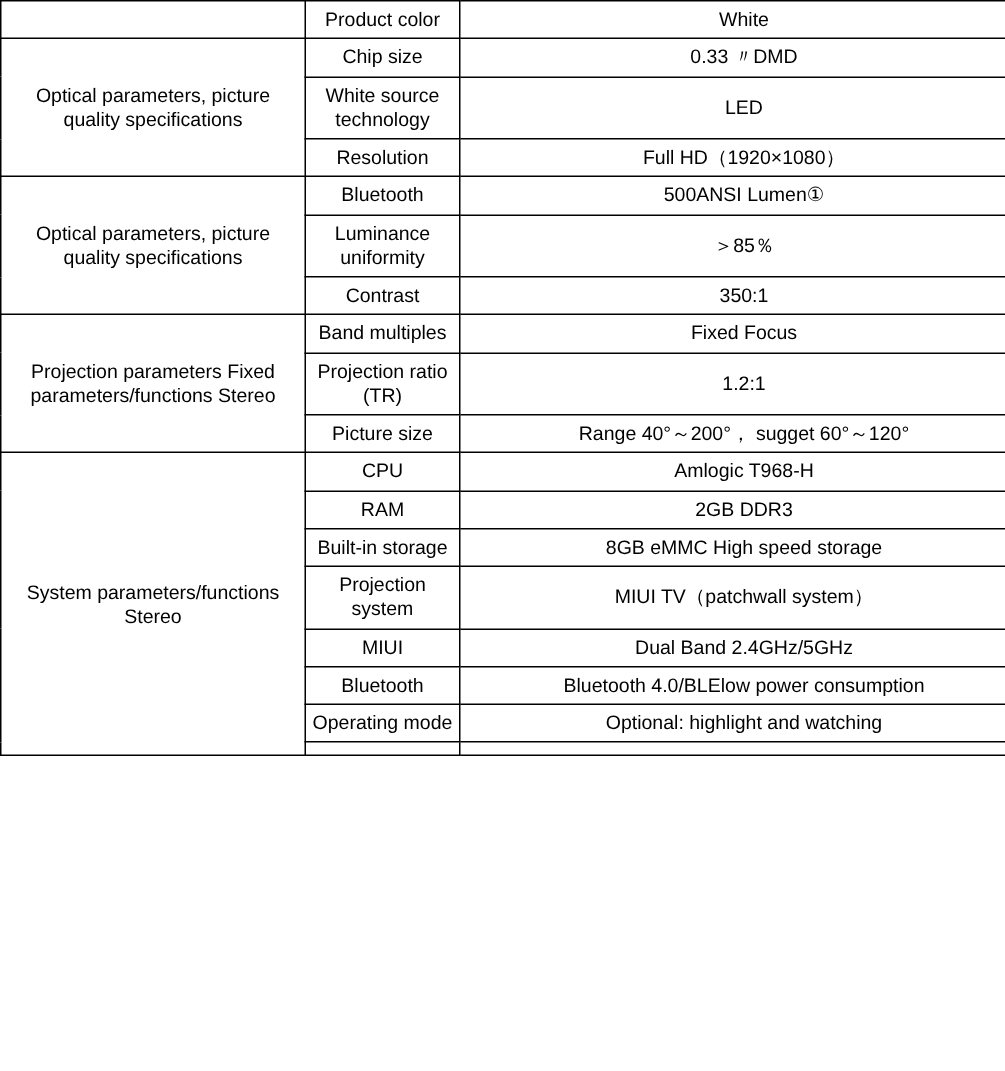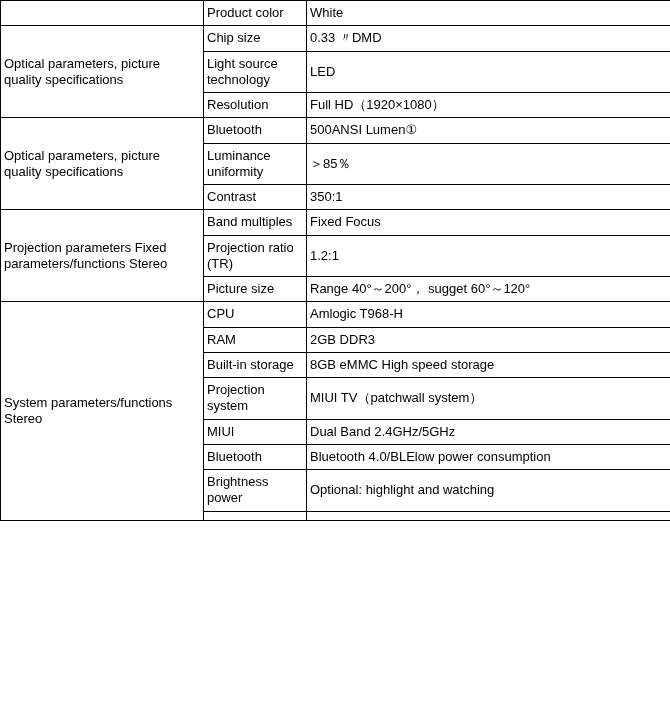--- a/index.html
+++ b/index.html
@@ -16,21 +16,21 @@
   }
   table.spec-table {
     border-collapse: collapse;
     width: 670px;
     table-layout: fixed;
   }
   table.spec-table td {
     border: 1px solid #000000;
     font-size: 13px;
     line-height: 1.25;
-    text-align: left;
+    text-align: center;
     vertical-align: middle;
     padding: 4px 3px;
     word-wrap: break-word;
   }
   td.group-cell {
     width: 196px;
     font-size: 13px;
     line-height: 1.45;
   }
   td.param-cell {
@@ -58,21 +58,21 @@
       <td class="param-cell">Product color</td>
       <td class="value-cell">White</td>
     </tr>
 
     <tr>
       <td class="group-cell" rowspan="3">Optical parameters, picture quality specifications</td>
       <td class="param-cell">Chip size</td>
       <td class="value-cell">0.33 〃DMD</td>
     </tr>
     <tr>
-      <td class="param-cell">Light source technology</td>
+      <td class="param-cell">White source technology</td>
       <td class="value-cell">LED</td>
     </tr>
     <tr>
       <td class="param-cell">Resolution</td>
       <td class="value-cell">Full HD（1920×1080）</td>
     </tr>
 
     <tr>
       <td class="group-cell" rowspan="3">Optical parameters, picture quality specifications</td>
       <td class="param-cell">Bluetooth</td>
@@ -120,21 +120,21 @@
     </tr>
     <tr>
       <td class="param-cell">MIUI</td>
       <td class="value-cell">Dual Band 2.4GHz/5GHz</td>
     </tr>
     <tr>
       <td class="param-cell">Bluetooth</td>
       <td class="value-cell">Bluetooth 4.0/BLElow power consumption</td>
     </tr>
     <tr>
-      <td class="param-cell">Brightness power</td>
+      <td class="param-cell">Operating mode</td>
       <td class="value-cell">Optional: highlight and watching</td>
     </tr>
     <tr>
       <td class="param-cell"></td>
       <td class="value-cell"></td>
     </tr>
 
   </tbody>
 </table>
 

